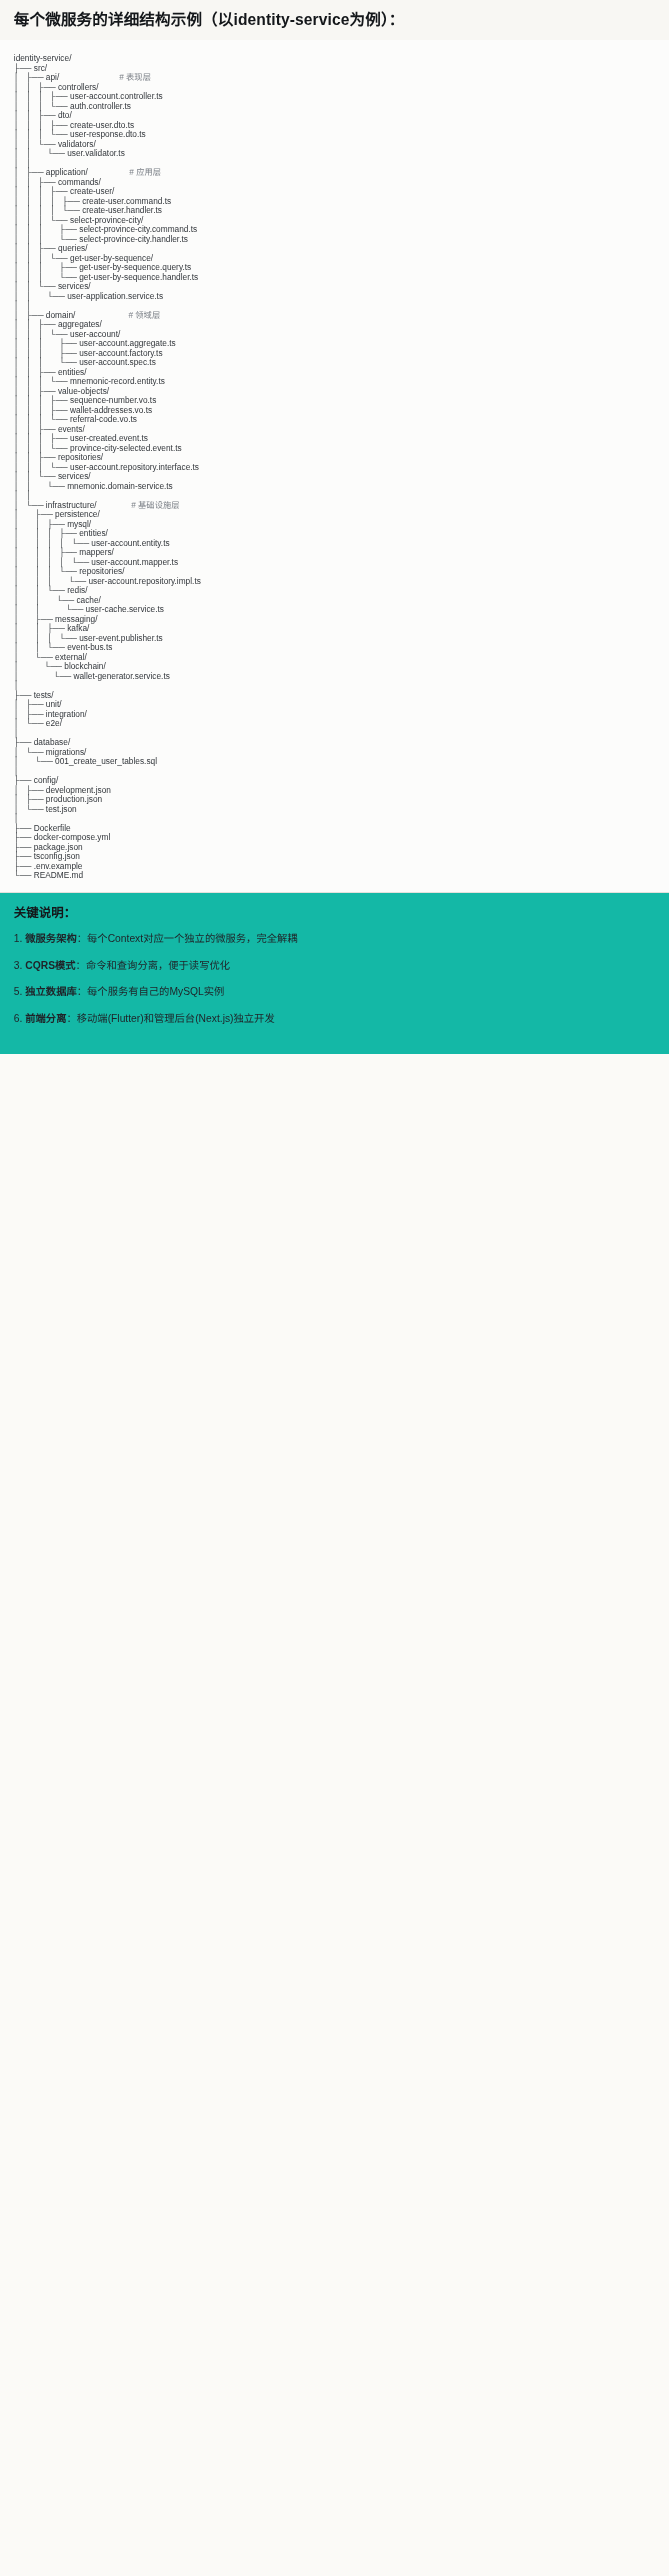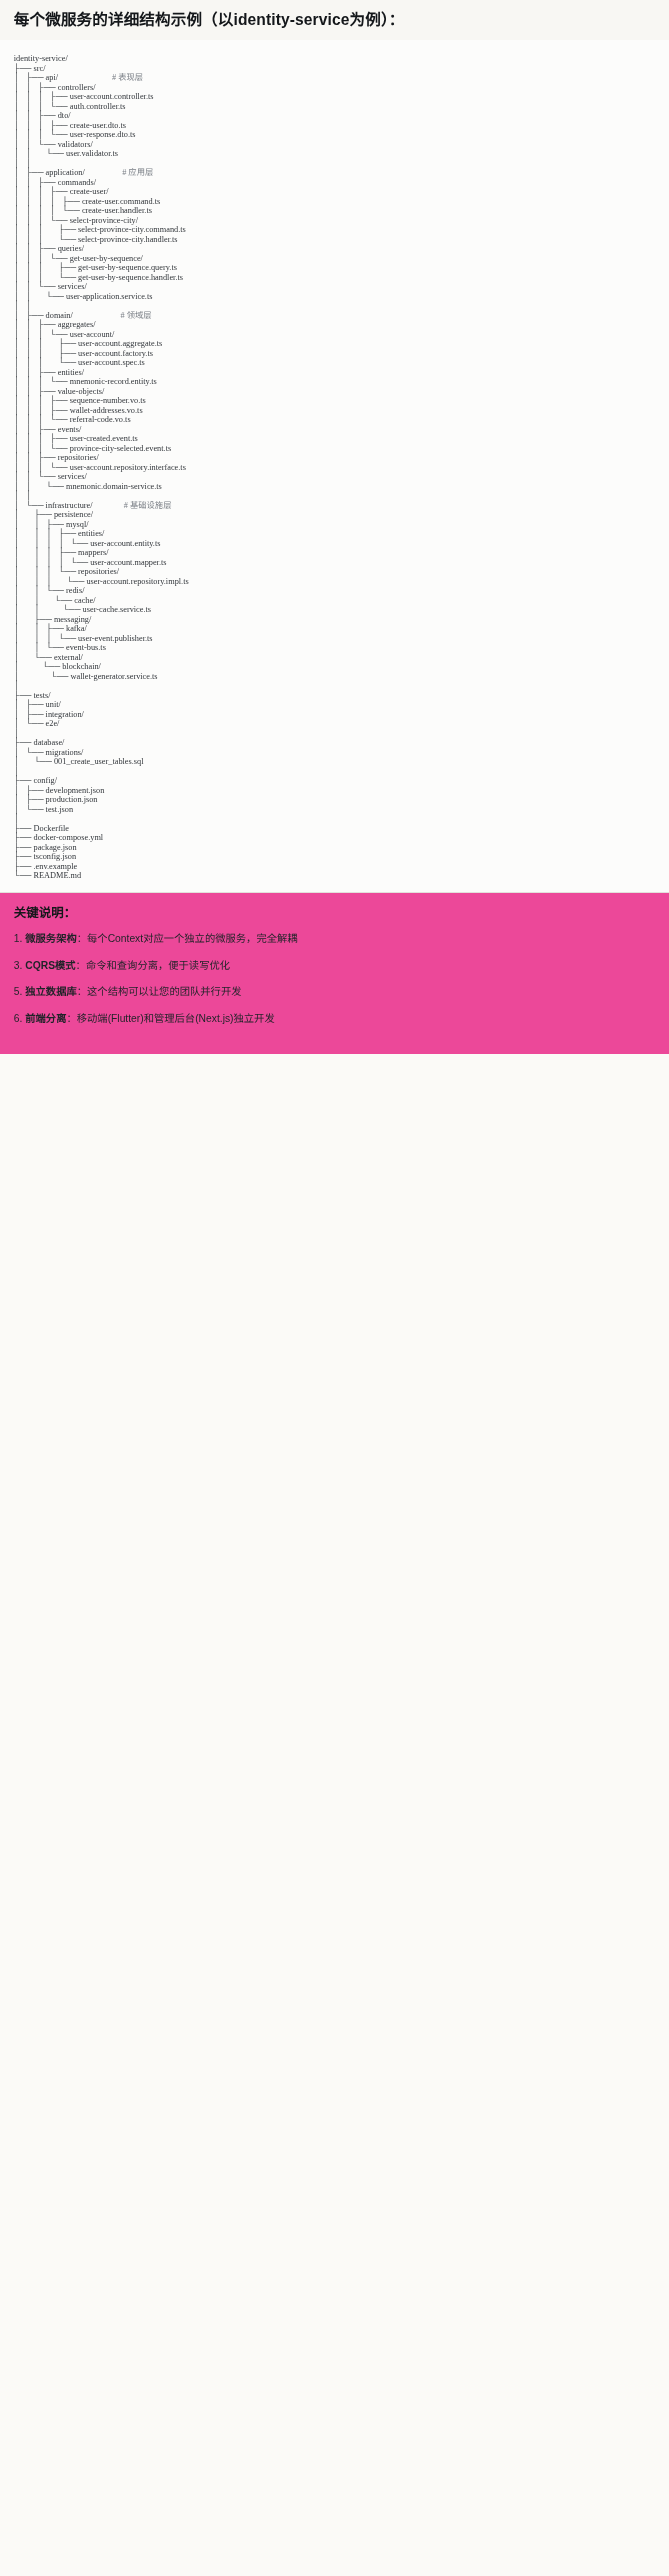--- a/index.html
+++ b/index.html
@@ -40,36 +40,36 @@
   }
 
   
   .tree-block {
     background: #fcfcfb;
     padding: 13.8px 13.8px 11.3px 13.8px;
     box-sizing: border-box;
   }
   pre.tree {
     margin: 0;
-    font-family: Liberation Serif, serif;
+    font-family: Liberation Sans, sans-serif;
     font-size: 8.3px;
     line-height: 9.5px;
     color: #32363b;
     white-space: pre;
     tab-size: 4;
     letter-spacing: 0px;
   }
   pre.tree .cmt {
     color: #7a7f86;
   }
 
   
   .keys-block {
     padding: 12.5px 13.8px 16.3px 13.8px;
-    background: #ec4899;
+    background: #14b8a6;
     box-sizing: border-box;
   }
   .keys-title {
     font-size: 12.5px;
     font-weight: 700;
     color: #14171a;
     margin: 0 0 10px 0;
     line-height: 1.3;
   }
   ol.keys {
@@ -208,21 +208,21 @@
       <li>
         <span class="idx">1.</span>
         <span class="kterm">微服务架构</span><span class="ksep">：</span><span class="kdesc">每个Context对应一个独立的微服务，完全解耦</span>
       </li>
       <li>
         <span class="idx">3.</span>
         <span class="kterm">CQRS模式</span><span class="ksep">：</span><span class="kdesc">命令和查询分离，便于读写优化</span>
       </li>
       <li>
         <span class="idx">5.</span>
-        <span class="kterm">独立数据库</span><span class="ksep">：</span><span class="kdesc">这个结构可以让您的团队并行开发</span>
+        <span class="kterm">独立数据库</span><span class="ksep">：</span><span class="kdesc">每个服务有自己的MySQL实例</span>
       </li>
       <li>
         <span class="idx">6.</span>
         <span class="kterm">前端分离</span><span class="ksep">：</span><span class="kdesc">移动端(Flutter)和管理后台(Next.js)独立开发</span>
       </li>
     </ol>
 
   </div>
 
 </div>

